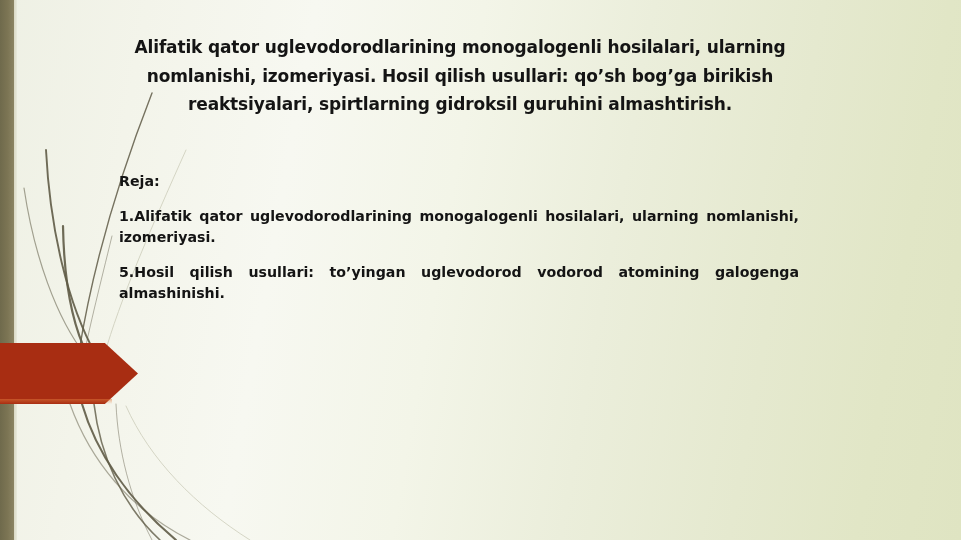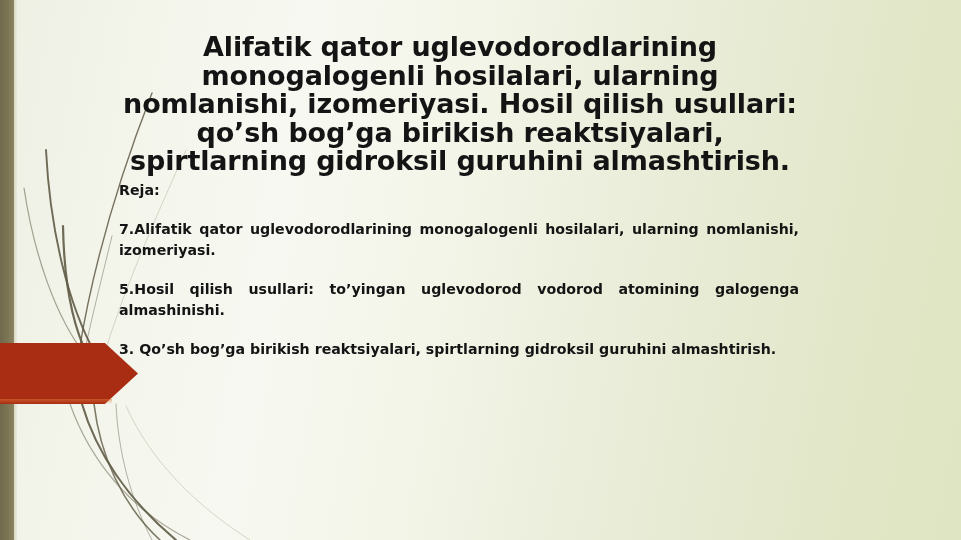--- a/index.html
+++ b/index.html
@@ -71,39 +71,39 @@
     background: linear-gradient(180deg, rgba(224,120,60,.55), rgba(224,120,60,0));
   }
 
   
   #title {
     position: absolute;
     left: 110px;
     top: 33px;
     width: 700px;
     text-align: center;
-    font-size: 27px;
+    font-size: 17px;
     font-weight: bold;
     line-height: 28.5px;
     color: #141414;
     letter-spacing: -0.15px;
   }
 
   #body {
     position: absolute;
     left: 119px;
     top: 163px;
     width: 680px;
     color: #141414;
     font-size: 14.2px;
     font-weight: bold;
     line-height: 21.5px;
   }
   #body p {
-    margin: 17px 0 13px 0;
+    margin: 8px 0 13px 0;
     text-align: justify;
     text-justify: inter-word;
   }
   #body p:last-child { margin-bottom: 0; }
   #body p.plain { text-align: left; }
 </style>
 </head>
 <body>
 
 <div id="slide">
@@ -130,18 +130,17 @@
 
   <div class="left-bar"></div>
   <div class="left-bar-edge"></div>
   <div class="arrow"></div>
   <div class="arrow-glow"></div>
 
   <div id="title">Alifatik qator uglevodorodlarining monogalogenli hosilalari, ularning nomlanishi, izomeriyasi. Hosil qilish usullari: qo’sh bog’ga birikish reaktsiyalari, spirtlarning gidroksil guruhini almashtirish.</div>
 
   <div id="body">
     <p class="plain">Reja:</p>
-    <p>7.Alifatik qator uglevodorodlarining monogalogenli hosilalari, ularning nomlanishi, izomeriyasi.</p>
+    <p>1.Alifatik qator uglevodorodlarining monogalogenli hosilalari, ularning nomlanishi, izomeriyasi.</p>
     <p>5.Hosil qilish usullari: to’yingan uglevodorod vodorod atomining galogenga almashinishi.</p>
-    <p>3. Qo’sh bog’ga birikish reaktsiyalari, spirtlarning gidroksil guruhini almashtirish.</p>
   </div>
 
 </div>
 
 </body></html>

